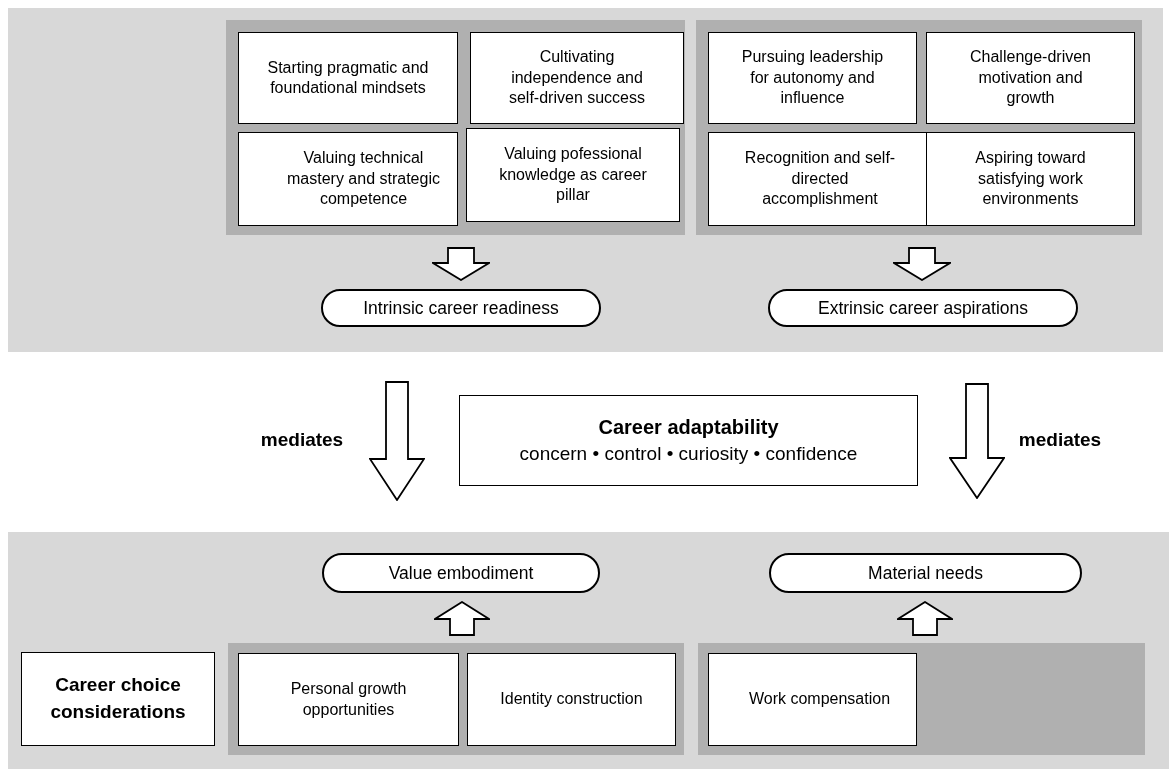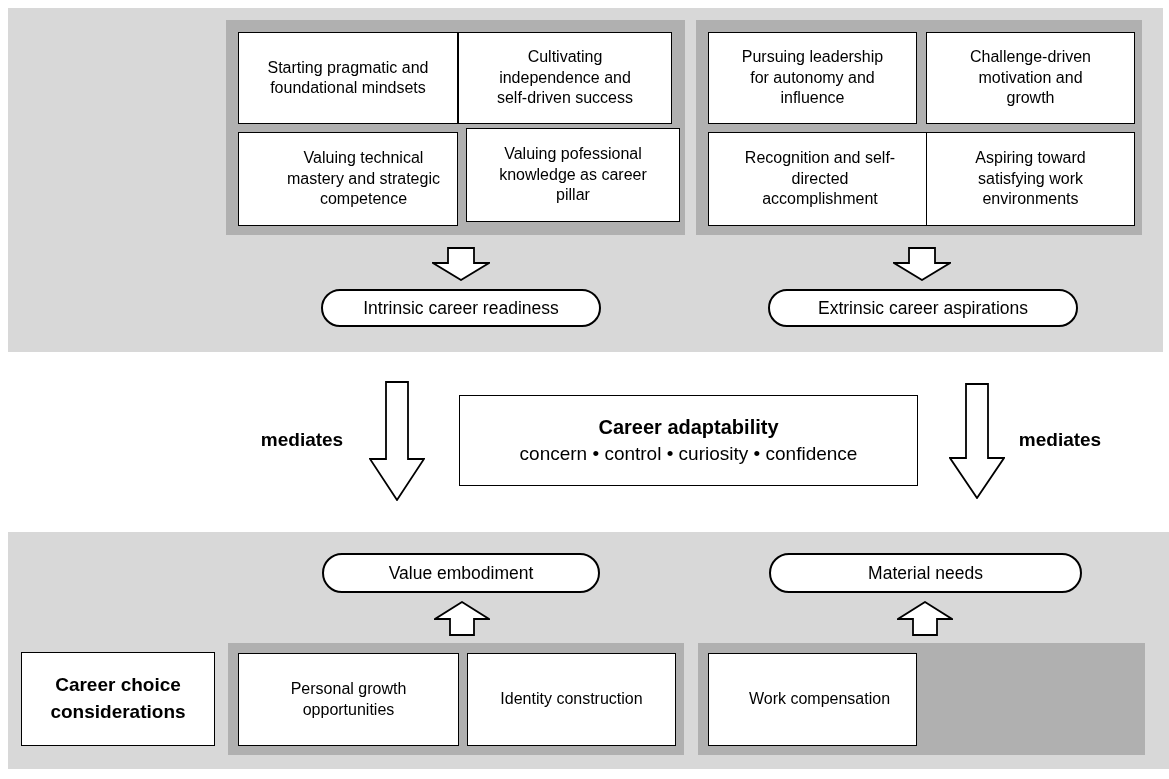--- a/index.html
+++ b/index.html
@@ -45,21 +45,21 @@
 <div class="stage">
 
   <div class="band" style="left:8px; top:8px; width:1155px; height:344px;">
 
 
     <div class="group" style="left:218px; top:12px; width:459px; height:215px;">
       <div class="box" style="left:12px; top:12px; width:220px; height:92px;">
         <span>Starting pragmatic and
 foundational mindsets</span>
       </div>
-      <div class="box" style="left:232px; top:12px; width:214px; height:92px;">
+      <div class="box" style="left:244px; top:12px; width:214px; height:92px;">
         <span>Cultivating
 independence and
 self-driven success</span>
       </div>
       <div class="box" style="left:12px; top:112px; width:220px; height:94px;padding-left:37px;">
         <span>Valuing technical
 mastery and strategic
 competence</span>
       </div>
       <div class="box" style="left:240px; top:108px; width:214px; height:94px;">

